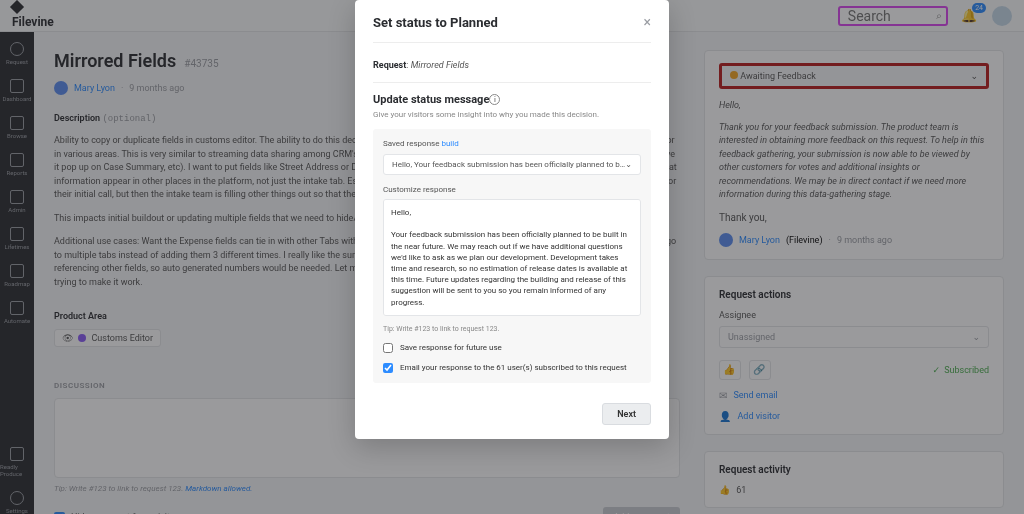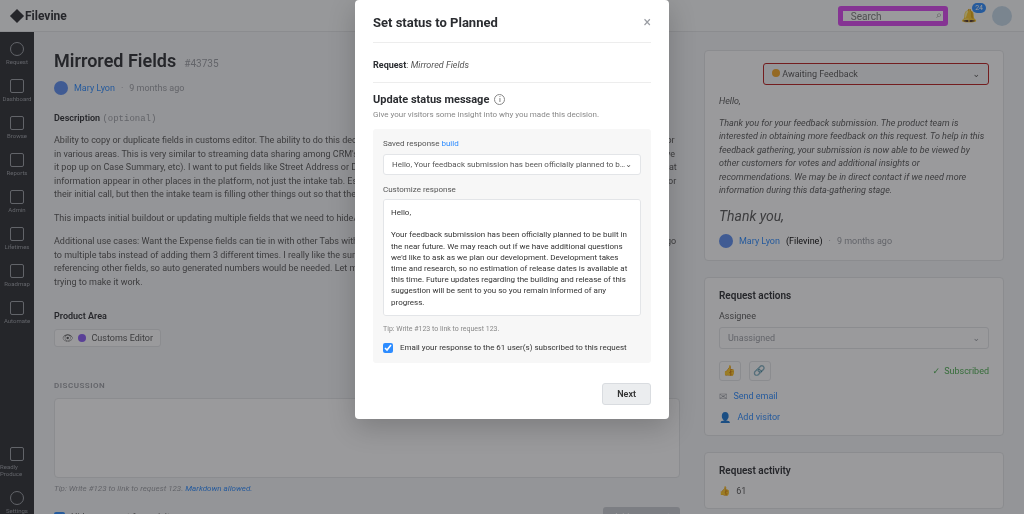--- a/index.html
+++ b/index.html
@@ -1,22 +1,22 @@
 <!DOCTYPE html>
 <html><head>
 <meta charset="utf-8">
 <style>
 * { margin:0; padding:0; box-sizing:border-box; font-family:-apple-system,BlinkMacSystemFont,"Segoe UI",Roboto,sans-serif; }
 body { width:1024px; height:514px; overflow:hidden; background:#f5f6f7; position:relative; }
 .topbar { height:32px; background:#fafbfc; border-bottom:1px solid #e3e5e8; display:flex; align-items:center; padding:0 12px; }
-.logo { font-weight:700; font-size:12px; color:#2b2d31; display:flex; align-items:center; gap:3px; }
+.logo { font-weight:700; font-size:12px; color:#2b2d31; display:flex; gap:3px;flex-direction:column; }
 .logo-mark { width:10px; height:10px; background:#2b2d31; display:inline-block; transform:rotate(45deg); }
 .top-spacer { flex:1; }
 .search-wrap { position:relative; }
-.search { width:110px; height:20px; border:5px solid #d946ef; border-radius:3px; padding:0 22px 0 8px; font-size:10px; background:#fff; color:#888; }
+.search { width:110px; height:20px; border:2px solid #d946ef; border-radius:3px; padding:0 22px 0 8px; font-size:14px; background:#fff; color:#888; }
 .search-ic { position:absolute; right:6px; top:4px; color:#888; font-size:10px; }
 .bell { margin:0 14px; position:relative; color:#555; font-size:13px; }
 .badge { position:absolute; top:-5px; right:-8px; background:#2d8cff; color:#fff; font-size:7px; border-radius:7px; padding:0 3px; line-height:10px; }
 .avatar { width:20px; height:20px; border-radius:50%; background:#c5d9e8; }
 .main { display:flex; height:calc(100% - 32px); }
 .sidebar { width:34px; background:#2b2d31; display:flex; flex-direction:column; align-items:center; padding-top:10px; gap:14px; }
 .sb-item { width:34px; display:flex; flex-direction:column; align-items:center; color:#9a9da3; font-size:6px; gap:2px; cursor:pointer; }
 .sb-ic { width:14px; height:14px; border:1px solid #9a9da3; border-radius:2px; }
 .sb-ic.circ { border-radius:50%; }
 .sb-spacer { flex:1; }
@@ -39,42 +39,42 @@
 .disc-box { border:1px solid #e3e5e8; border-radius:4px; height:80px; margin-top:8px; background:#fff; }
 .disc-hint { font-size:8px; color:#9a9da3; margin-top:6px;font-style:italic; }
 .disc-hint a { color:#2d8cff; text-decoration:none; }
 .disc-row { display:flex; align-items:center; justify-content:space-between; margin-top:14px; }
 .chk-row { display:flex; align-items:center; gap:6px; font-size:9px; color:#555; }
 .chk { width:11px; height:11px; accent-color:#2d8cff; }
 .btn-add { background:#c8ccd1; color:#fff; border:none; border-radius:3px; padding:5px 10px; font-size:9px; }
 .col-side { width:300px; display:flex; flex-direction:column; gap:16px; }
 .card { background:#fff; border:1px solid #e3e5e8; border-radius:4px; padding:12px 14px; }
 .card-title { font-size:10px; font-weight:600; color:#2b2d31; margin-bottom:10px; }
-.status-sel { display:flex; align-items:center; gap:6px; background:#f5f6f7; border:1px solid #b91c1c; border-radius:3px; padding:5px 8px; font-size:9px; color:#555; justify-content:space-between;margin-left:44px; }
+.status-sel { display:flex; align-items:center; gap:6px; background:#f5f6f7; border:3px solid #b91c1c; border-radius:3px; padding:5px 8px; font-size:9px; color:#555; justify-content:space-between; }
 .st-dot { width:8px; height:8px; border-radius:50%; background:#f5a623; display:inline-block; }
 .msg-body { font-size:9px; font-style:italic; color:#555; line-height:1.5; margin-top:10px; }
-.msg-sign { margin-top:10px; font-size:14px; font-style:italic; color:#555; }
+.msg-sign { margin-top:10px; font-size:10px; color:#555; }
 .card .meta { margin-top:10px; }
 .assn-sel { border:1px solid #e3e5e8; border-radius:3px; padding:5px 8px; font-size:9px; color:#9a9da3; display:flex; justify-content:space-between; margin-top:6px; }
 .icon-row { display:flex; gap:8px; margin-top:12px; align-items:center; }
 .sq-btn { width:22px; height:20px; border:1px solid #e3e5e8; border-radius:3px; background:#fff; display:flex; align-items:center; justify-content:center; font-size:10px; color:#888; }
 .sub-link { margin-left:auto; color:#4cae4f; font-size:9px; display:flex; align-items:center; gap:4px; }
 .link-row { display:flex; align-items:center; gap:6px; font-size:9px; color:#2d8cff; margin-top:10px; }
 .link-ic { color:#9a9da3; font-size:10px; }
 .act-row { display:flex; align-items:center; gap:6px; font-size:9px; color:#555; margin-top:8px; }
 .overlay { position:absolute; inset:0; background:rgba(30,32,36,0.45); display:flex; align-items:flex-start; justify-content:center; }
 .modal { width:314px; background:#fff; border-radius:4px; box-shadow:0 8px 28px rgba(0,0,0,0.2); }
 .m-head { display:flex; align-items:center; justify-content:space-between; padding:14px 18px 12px; }
 .m-title { font-size:13px; font-weight:700; color:#2b2d31; }
 .m-close { color:#9a9da3; font-size:14px; cursor:pointer; background:none; border:none; }
 .m-hr { height:1px; background:#ededed; margin:0 18px; }
 .m-sec { padding:10px 18px; }
 .m-lbl { font-size:9px; color:#555;text-align:right; }
 .m-lbl b { color:#2b2d31; }
-.m-sub-t { font-size:11px; font-weight:700; color:#2b2d31; display:flex; align-items:center; gap:5px; }
+.m-sub-t { font-size:11px; font-weight:700; color:#2b2d31; display:flex; align-items:center; }
 .m-info { width:11px; height:11px; border:1px solid #888; border-radius:50%; display:inline-flex; align-items:center; justify-content:center; font-size:7px; color:#888; }
 .m-hint { font-size:8px; color:#888; margin-top:4px; }
 .m-box { background:#f7f7f7; border-radius:3px; padding:10px; margin-top:10px; }
 .m-saved { font-size:8px; color:#555; }
 .m-saved a { color:#2d8cff; text-decoration:none; }
 .m-sel { margin-top:6px; background:#fff; border:1px solid #e3e5e8; border-radius:3px; padding:5px 8px; font-size:8px; color:#555; display:flex; justify-content:space-between; align-items:center; }
 .m-cust { font-size:8px; color:#555; margin-top:10px; }
 .m-ta { width:100%; margin-top:5px; border:1px solid #e3e5e8; border-radius:3px; padding:7px; font-size:8px; color:#333; line-height:1.4; resize:none; font-family:inherit; }
 .m-tip { font-size:7px; color:#888; margin-top:5px; }
 .m-ck { display:flex; align-items:center; gap:7px; font-size:8px; color:#333; margin-top:10px; }
@@ -270,20 +270,24 @@
           <span>⌄</span>
         </div>
         <div class="m-cust">Customize response</div>
         <textarea class="m-ta" rows="9" style="">Hello,
 
 Your feedback submission has been officially planned to be built in the near future. We may reach out if we have additional questions we'd like to ask as we plan our development. Development takes time and research, so no estimation of release dates is available at this time. Future updates regarding the building and release of this suggestion will be sent to you so you remain informed of any progress.
 
 Thank you,</textarea>
         <div class="m-tip">Tip: Write #123 to link to request 123.</div>
         <label class="m-ck">
+          <input type="checkbox" style="">
+          <span>Save response for future use</span>
+        </label>
+        <label class="m-ck">
           <input type="checkbox" checked="" style="">
           <span>Email your response to the 61 user(s) subscribed to this request</span>
         </label>
       </div>
     </div>
     <div class="m-foot">
       <button class="m-next">Next</button>
     </div>
   </div>
 </div>

